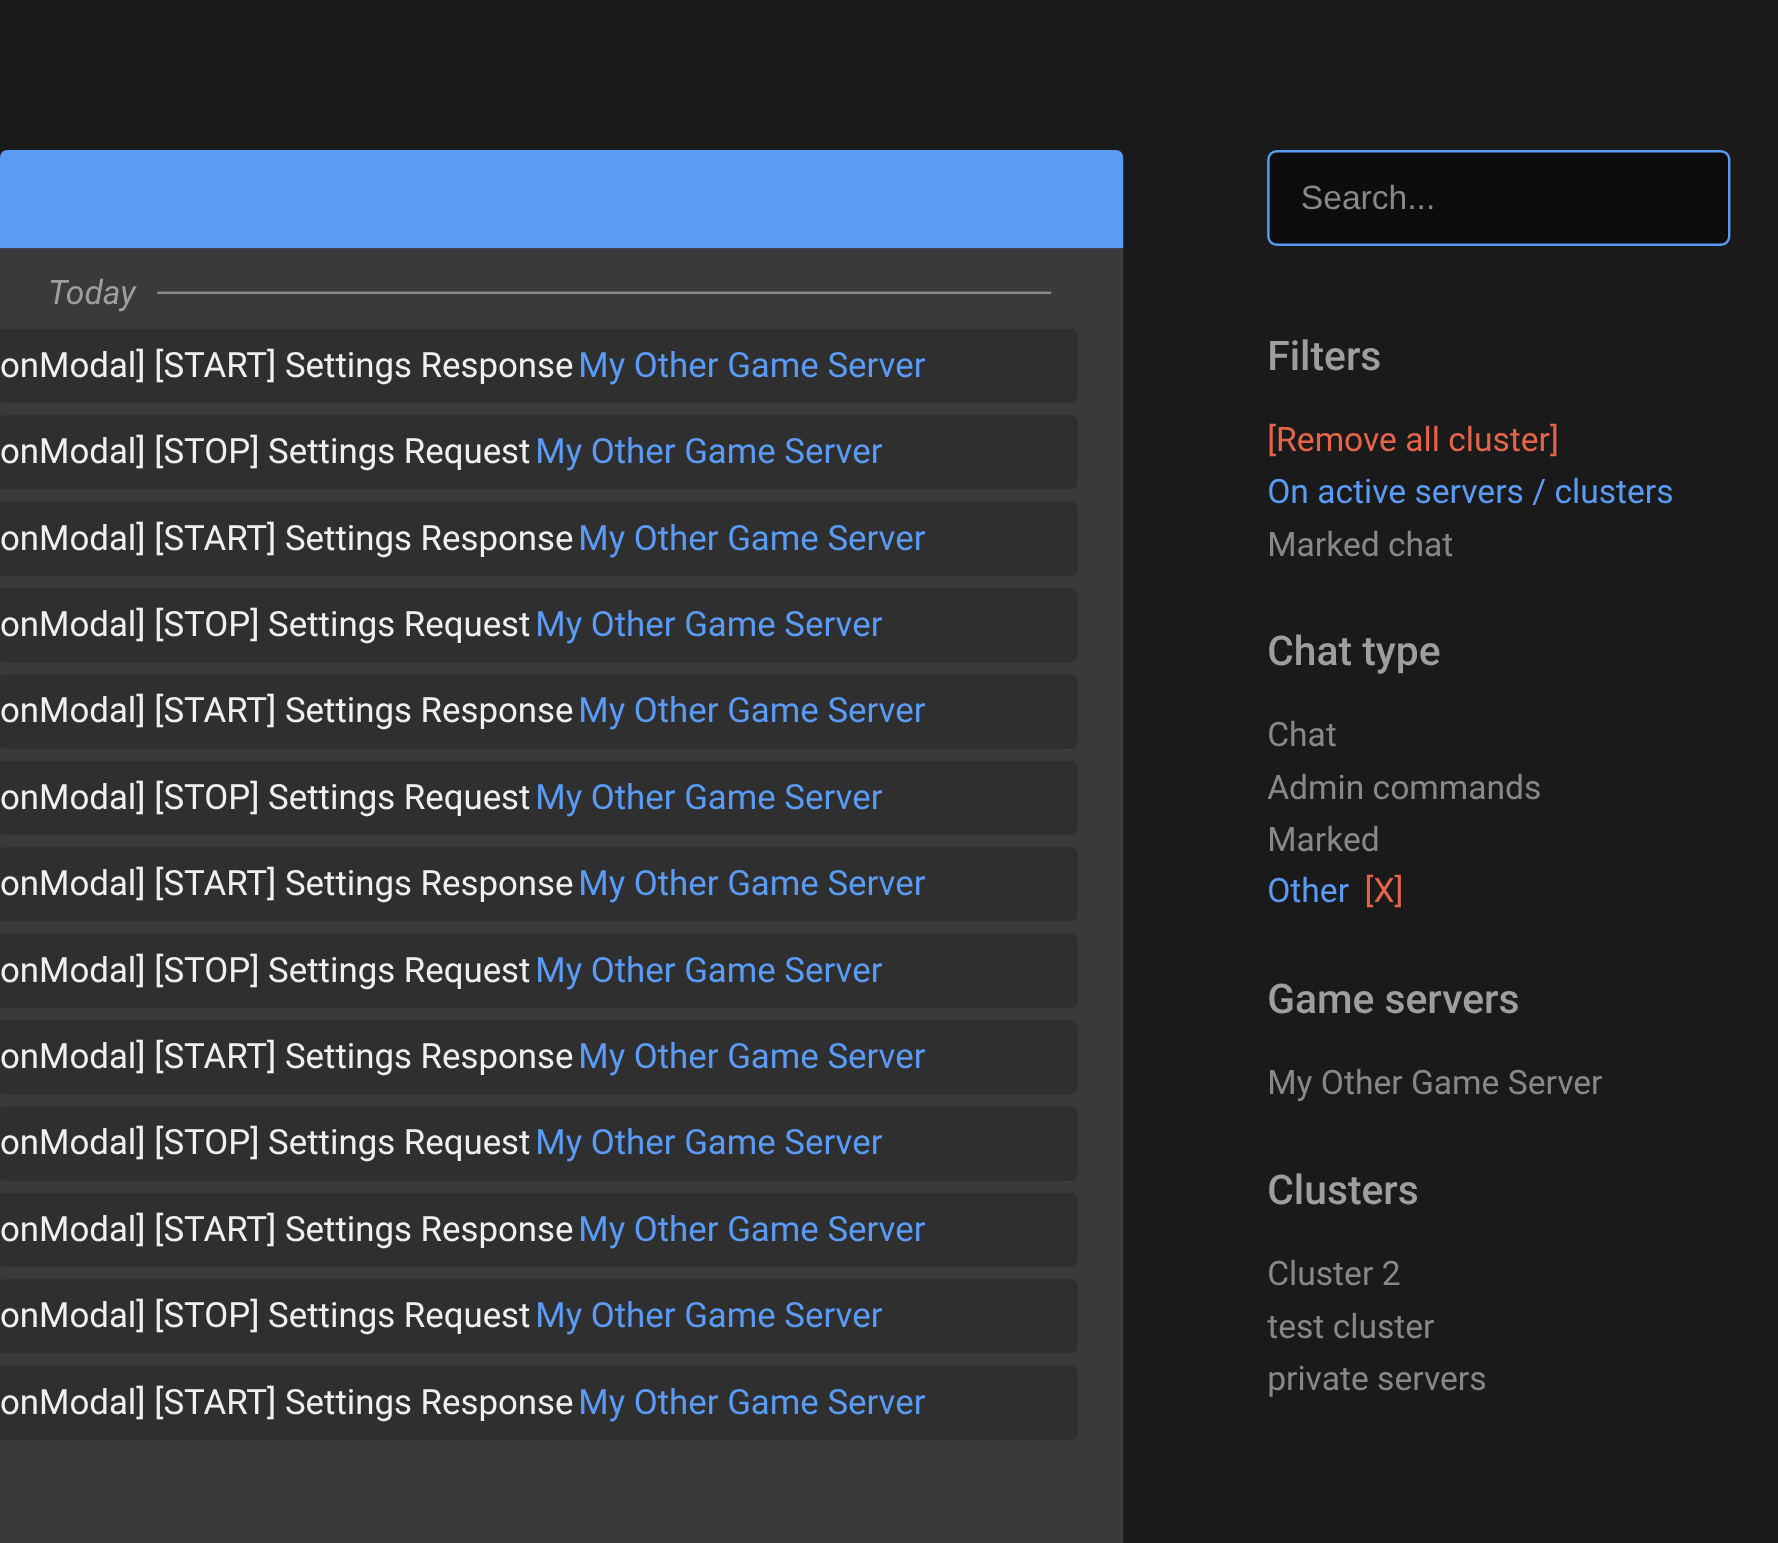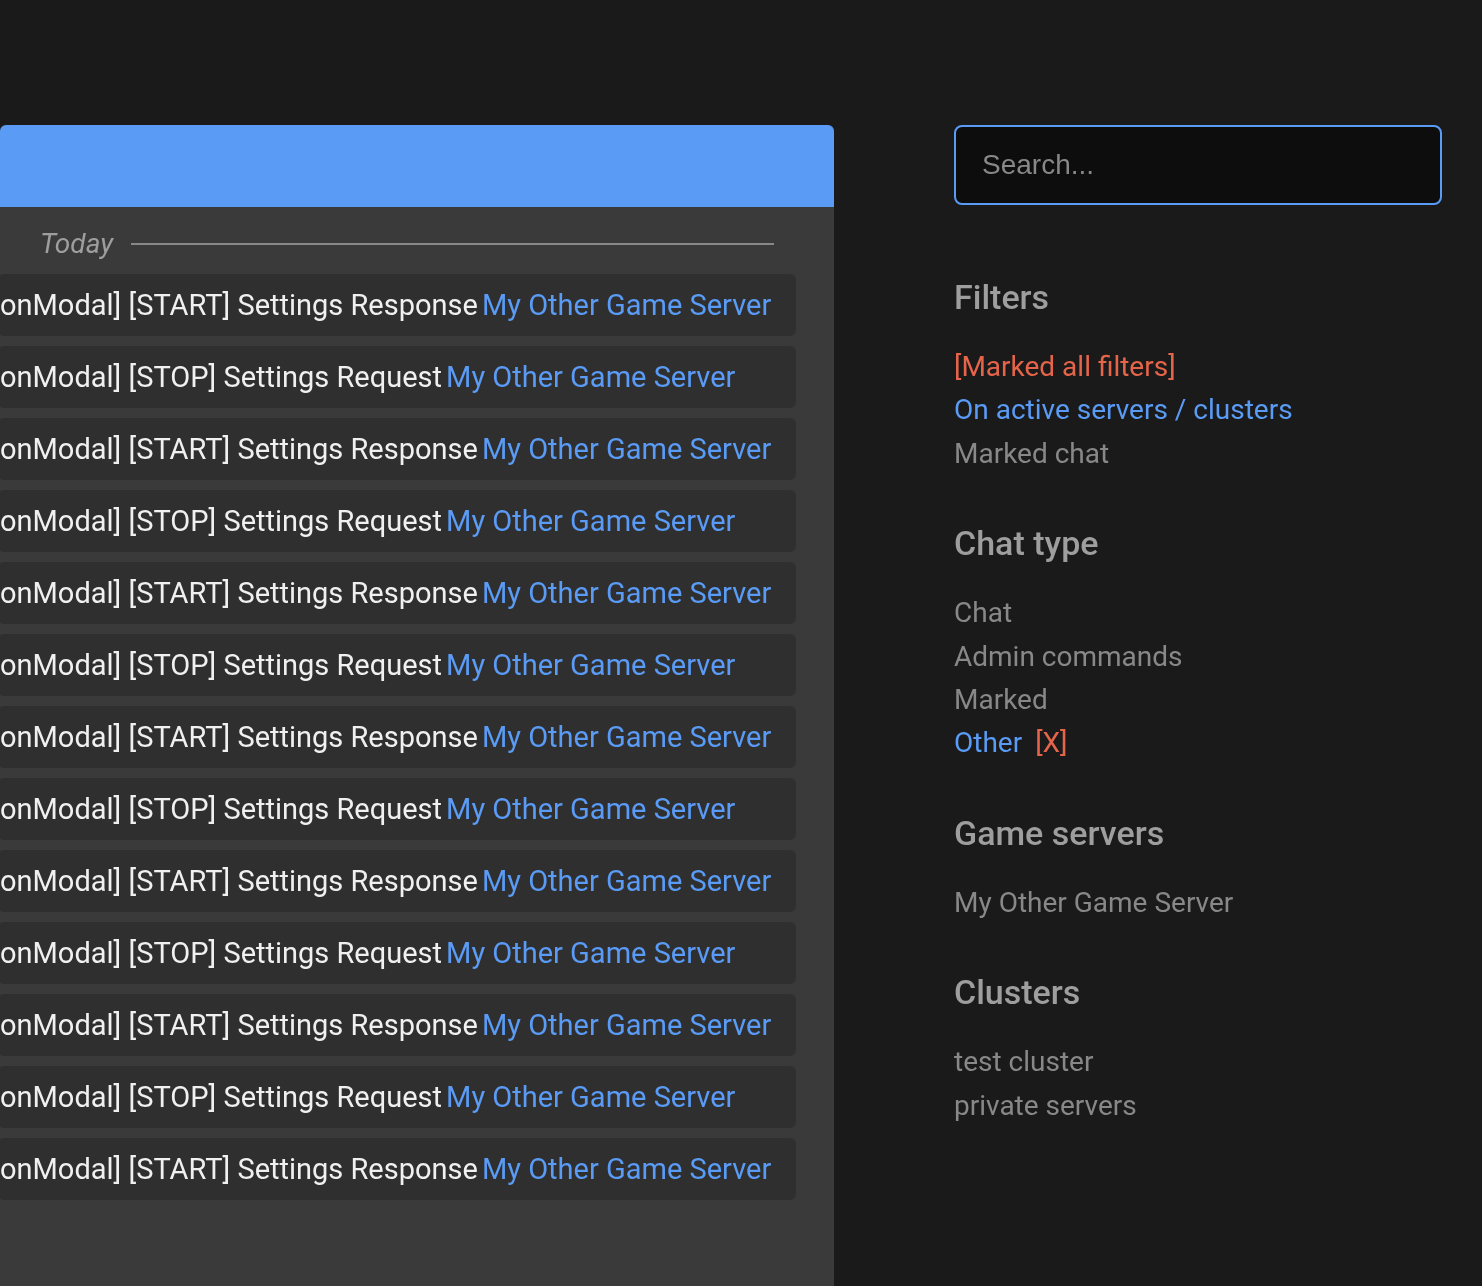--- a/index.html
+++ b/index.html
@@ -87,21 +87,21 @@
     flex-direction: column;
   }
   .search-box {
     background: #0d0d0d;
     border: 2px solid #5a9bf6;
     border-radius: 8px;
     padding: 22px 26px;
     font-size: 28px;
     color: #aaa;
     outline: none;
-    width: 488px;
+    width: 386px;
   }
   .search-box::placeholder { color: #888; }
 
   .section-title {
     color: #9e9e9e;
     font-size: 34px;
     font-weight: 500;
     margin-top: 48px;
     margin-bottom: 28px;
   }
@@ -184,39 +184,40 @@
           </div>
         </div>
     </div>
   </div>
 
   <div class="side-panel">
     <input class="search-box" type="text" placeholder="Search..." style="">
 
     <div class="section-title first">Filters</div>
 
-    <div class="filter-link link-red">[Marked all filters]</div>
+    <div class="filter-link link-red">[Remove all cluster]</div>
     <div class="filter-link link-blue">On active servers / clusters</div>
     <div class="filter-link link-gray">Marked chat</div>
 
     <div class="section-title">Chat type</div>
 
     <div class="filter-link link-gray">Chat</div>
     <div class="filter-link link-gray">Admin commands</div>
     <div class="filter-link link-gray">Marked</div>
     <div class="filter-link">
       <span class="link-blue">Other</span>
       <span class="link-x">[X]</span>
     </div>
 
     <div class="section-title">Game servers</div>
     <div id="game-servers-list">
         <div class="filter-link link-gray">My Other Game Server</div>
       </div>
 
     <div class="section-title">Clusters</div>
     <div id="clusters-list">
+        <div class="filter-link link-gray">Cluster 2</div>
         <div class="filter-link link-gray">test cluster</div>
         <div class="filter-link link-gray">private servers</div>
       </div>
   </div>
 
 </div>
 
 </body></html>

